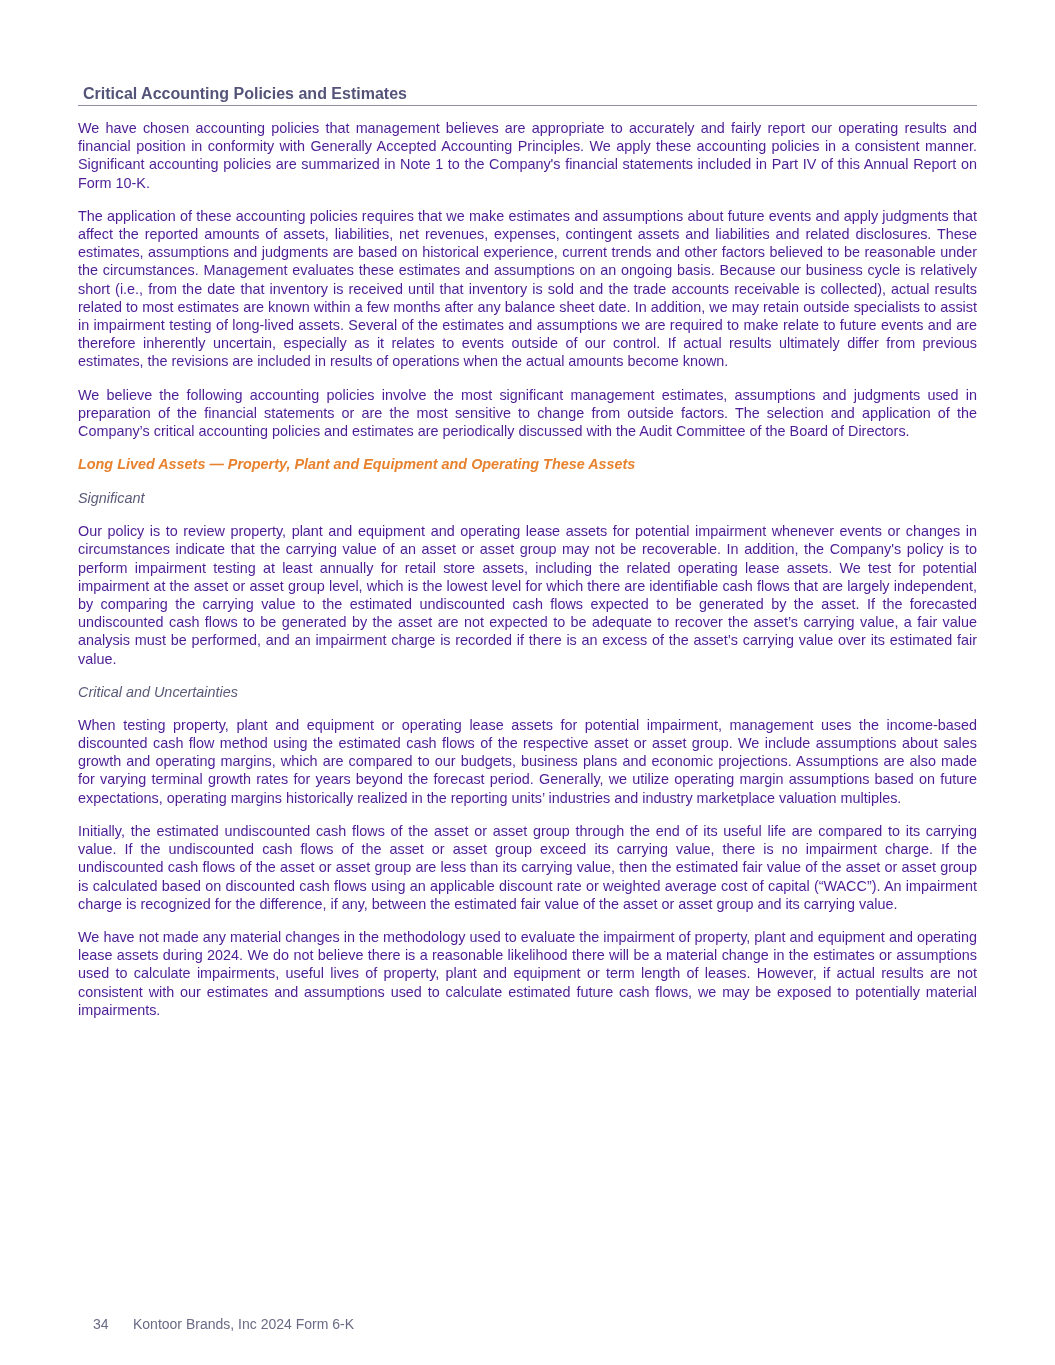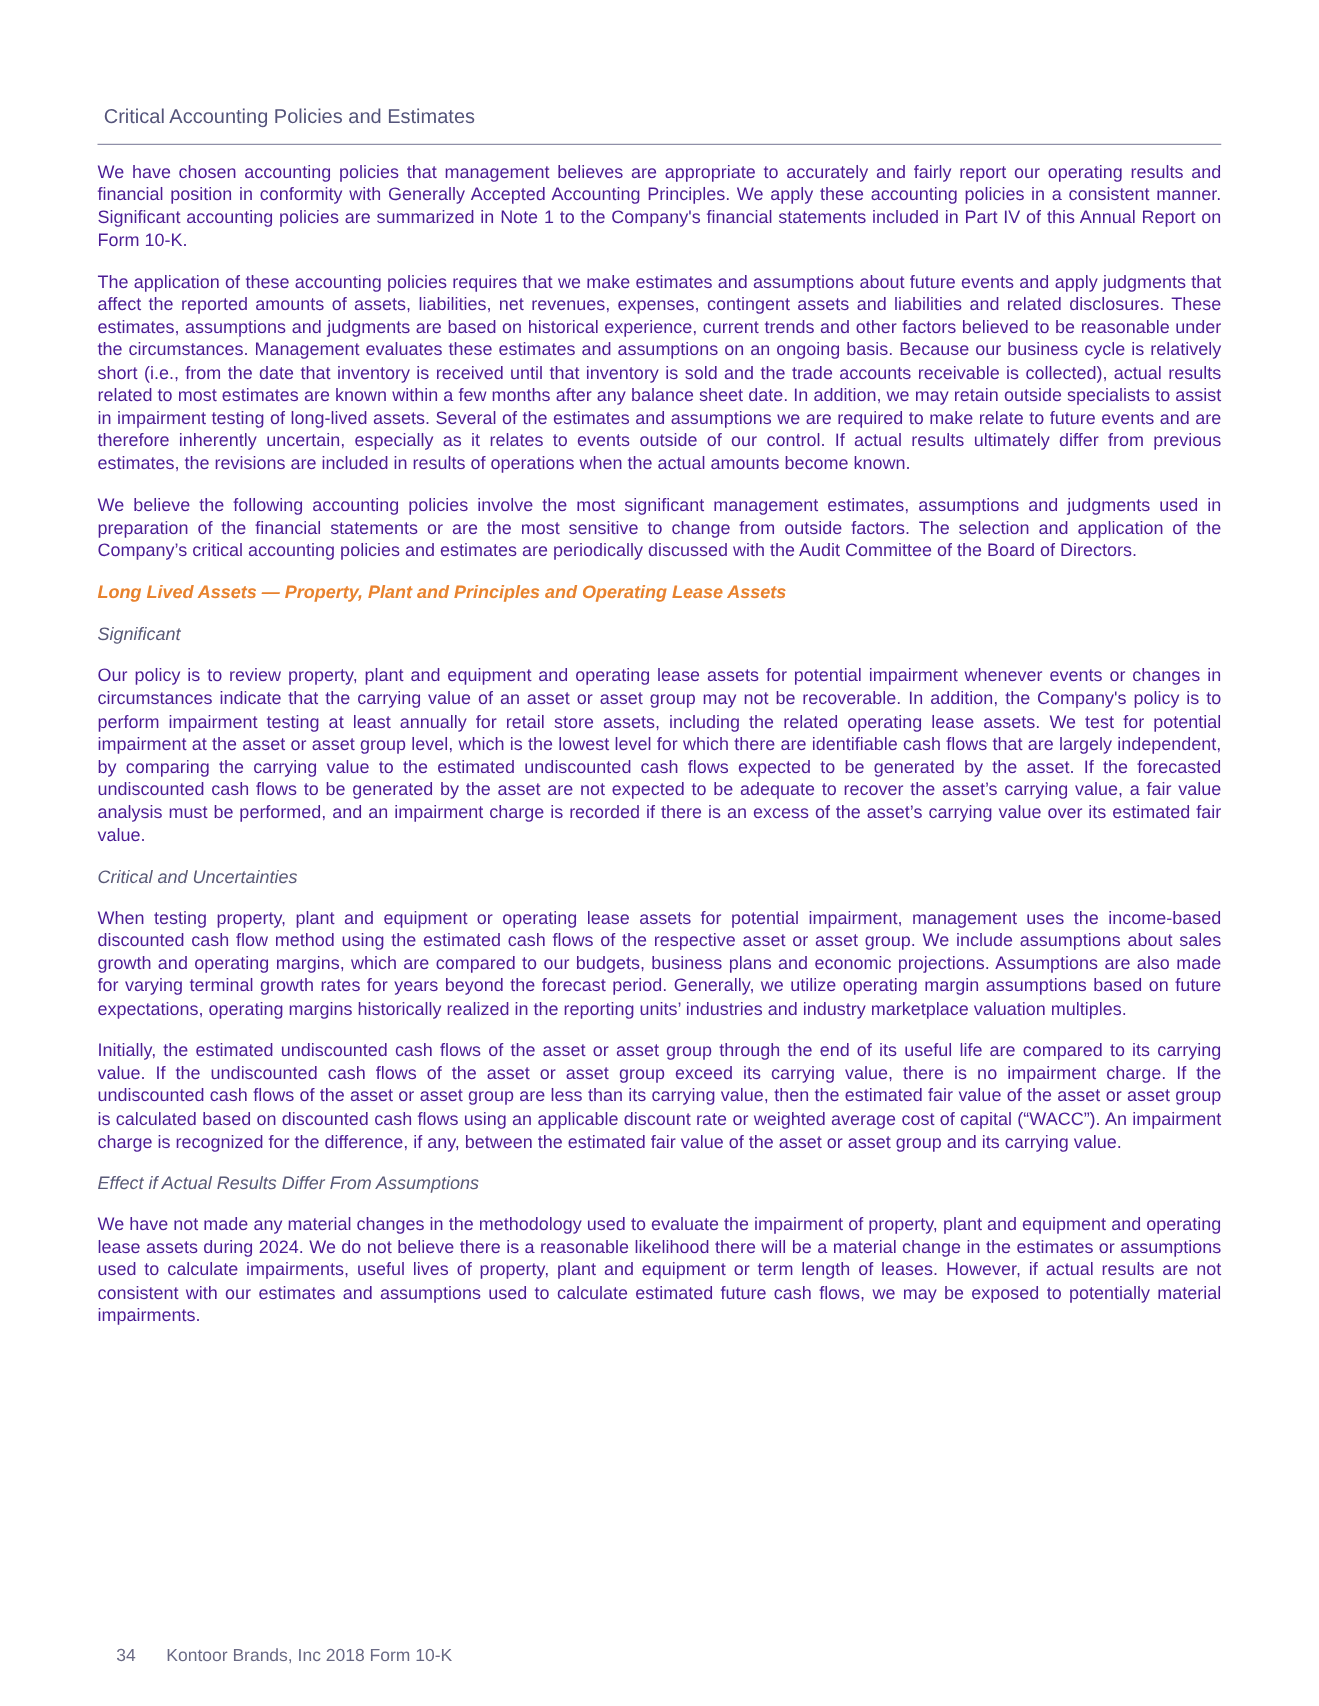--- a/index.html
+++ b/index.html
@@ -16,24 +16,24 @@
     color: #5a5a78;
   }
   .page {
     position: absolute;
     left: 78px;
     top: 84px;
     width: 899px;
   }
   .section-title {
     font-size: 16px;
-    font-weight: normal;
+    font-weight: bold;
     color: #54547a;
     padding-left: 5px;
-    padding-bottom: 11px;
+    padding-bottom: 1px;
     border-bottom: 1px solid #8f8fa8;
     line-height: 20px;
     margin: 0 0 13px 0;
   }
   p.body {
     font-size: 14.4px;
     line-height: 18.2px;
     text-align: justify;
     margin: 0 0 15px 0;
     color: #4c1d95;
@@ -75,29 +75,28 @@
 </head>
 <body>
 
 <div class="page">
   <div class="section-title">Critical Accounting Policies and Estimates</div>
 
   <p class="body">We have chosen accounting policies that management believes are appropriate to accurately and fairly report our operating results and financial position in conformity with Generally Accepted Accounting Principles. We apply these accounting policies in a consistent manner. Significant accounting policies are summarized in Note 1 to the Company's financial statements included in Part IV of this Annual Report on Form 10-K.</p>
   <p class="body">The application of these accounting policies requires that we make estimates and assumptions about future events and apply judgments that affect the reported amounts of assets, liabilities, net revenues, expenses, contingent assets and liabilities and related disclosures. These estimates, assumptions and judgments are based on historical experience, current trends and other factors believed to be reasonable under the circumstances. Management evaluates these estimates and assumptions on an ongoing basis. Because our business cycle is relatively short (i.e., from the date that inventory is received until that inventory is sold and the trade accounts receivable is collected), actual results related to most estimates are known within a few months after any balance sheet date. In addition, we may retain outside specialists to assist in impairment testing of long-lived assets. Several of the estimates and assumptions we are required to make relate to future events and are therefore inherently uncertain, especially as it relates to events outside of our control. If actual results ultimately differ from previous estimates, the revisions are included in results of operations when the actual amounts become known.</p>
   <p class="body">We believe the following accounting policies involve the most significant management estimates, assumptions and judgments used in preparation of the financial statements or are the most sensitive to change from outside factors. The selection and application of the Company’s critical accounting policies and estimates are periodically discussed with the Audit Committee of the Board of Directors.</p>
 
-  <div class="orange-head">Long Lived Assets — Property, Plant and Principles and Operating Lease Assets</div>
+  <div class="orange-head">Long Lived Assets — Property, Plant and Equipment and Operating These Assets</div>
 
   <div class="ital-head">Significant</div>
   <p class="body">Our policy is to review property, plant and equipment and operating lease assets for potential impairment whenever events or changes in circumstances indicate that the carrying value of an asset or asset group may not be recoverable. In addition, the Company's policy is to perform impairment testing at least annually for retail store assets, including the related operating lease assets. We test for potential impairment at the asset or asset group level, which is the lowest level for which there are identifiable cash flows that are largely independent, by comparing the carrying value to the estimated undiscounted cash flows expected to be generated by the asset. If the forecasted undiscounted cash flows to be generated by the asset are not expected to be adequate to recover the asset’s carrying value, a fair value analysis must be performed, and an impairment charge is recorded if there is an excess of the asset’s carrying value over its estimated fair value.</p>
 
   <div class="ital-head">Critical and Uncertainties</div>
   <p class="body">When testing property, plant and equipment or operating lease assets for potential impairment, management uses the income-based discounted cash flow method using the estimated cash flows of the respective asset or asset group. We include assumptions about sales growth and operating margins, which are compared to our budgets, business plans and economic projections. Assumptions are also made for varying terminal growth rates for years beyond the forecast period. Generally, we utilize operating margin assumptions based on future expectations, operating margins historically realized in the reporting units’ industries and industry marketplace valuation multiples.</p>
   <p class="body">Initially, the estimated undiscounted cash flows of the asset or asset group through the end of its useful life are compared to its carrying value. If the undiscounted cash flows of the asset or asset group exceed its carrying value, there is no impairment charge. If the undiscounted cash flows of the asset or asset group are less than its carrying value, then the estimated fair value of the asset or asset group is calculated based on discounted cash flows using an applicable discount rate or weighted average cost of capital (“WACC”). An impairment charge is recognized for the difference, if any, between the estimated fair value of the asset or asset group and its carrying value.</p>
 
-  <div class="ital-head">Effect if Actual Results Differ From Assumptions</div>
   <p class="body">We have not made any material changes in the methodology used to evaluate the impairment of property, plant and equipment and operating lease assets during 2024. We do not believe there is a reasonable likelihood there will be a material change in the estimates or assumptions used to calculate impairments, useful lives of property, plant and equipment or term length of leases. However, if actual results are not consistent with our estimates and assumptions used to calculate estimated future cash flows, we may be exposed to potentially material impairments.</p>
 </div>
 
 <div class="footer">
   <span class="page-num">34</span>
-  <span>Kontoor Brands, Inc 2018 Form 10-K</span>
+  <span>Kontoor Brands, Inc 2024 Form 6-K</span>
 </div>
 
 </body></html>

